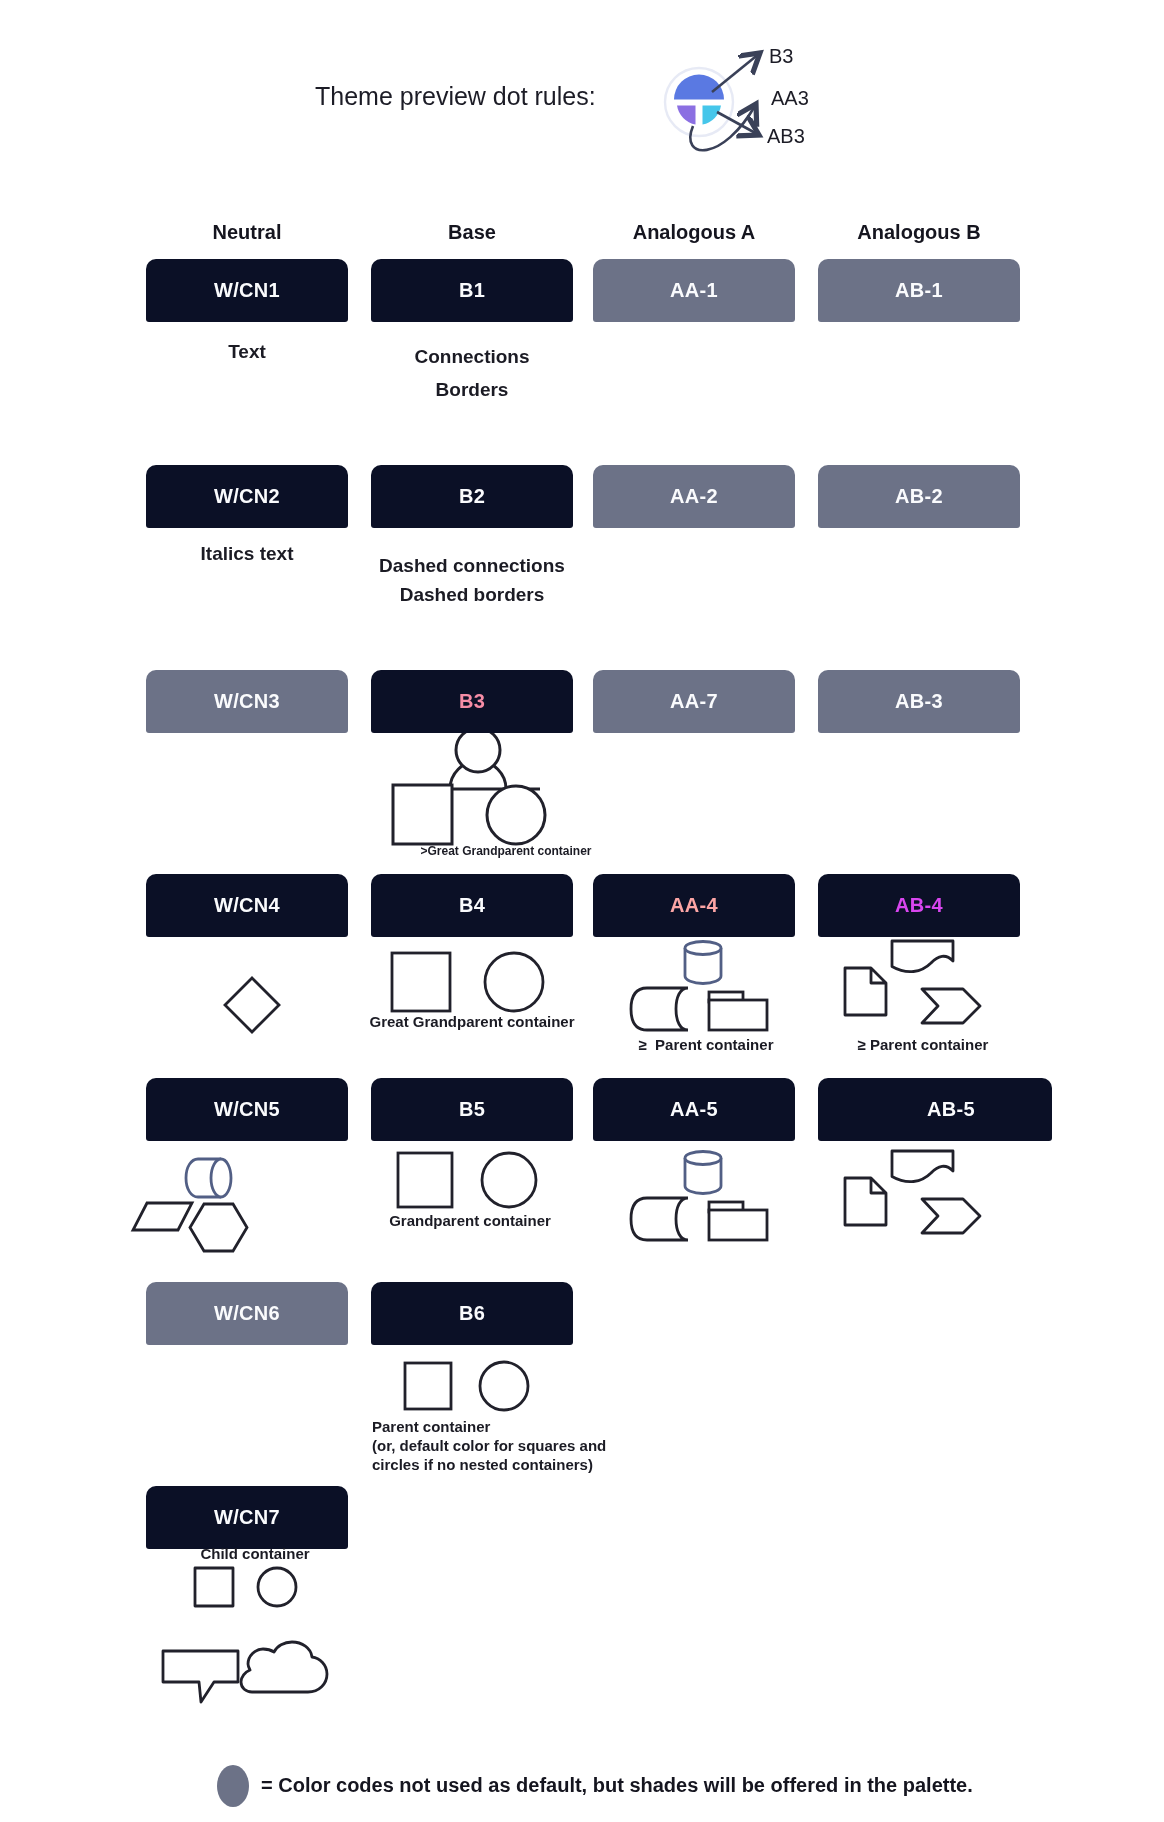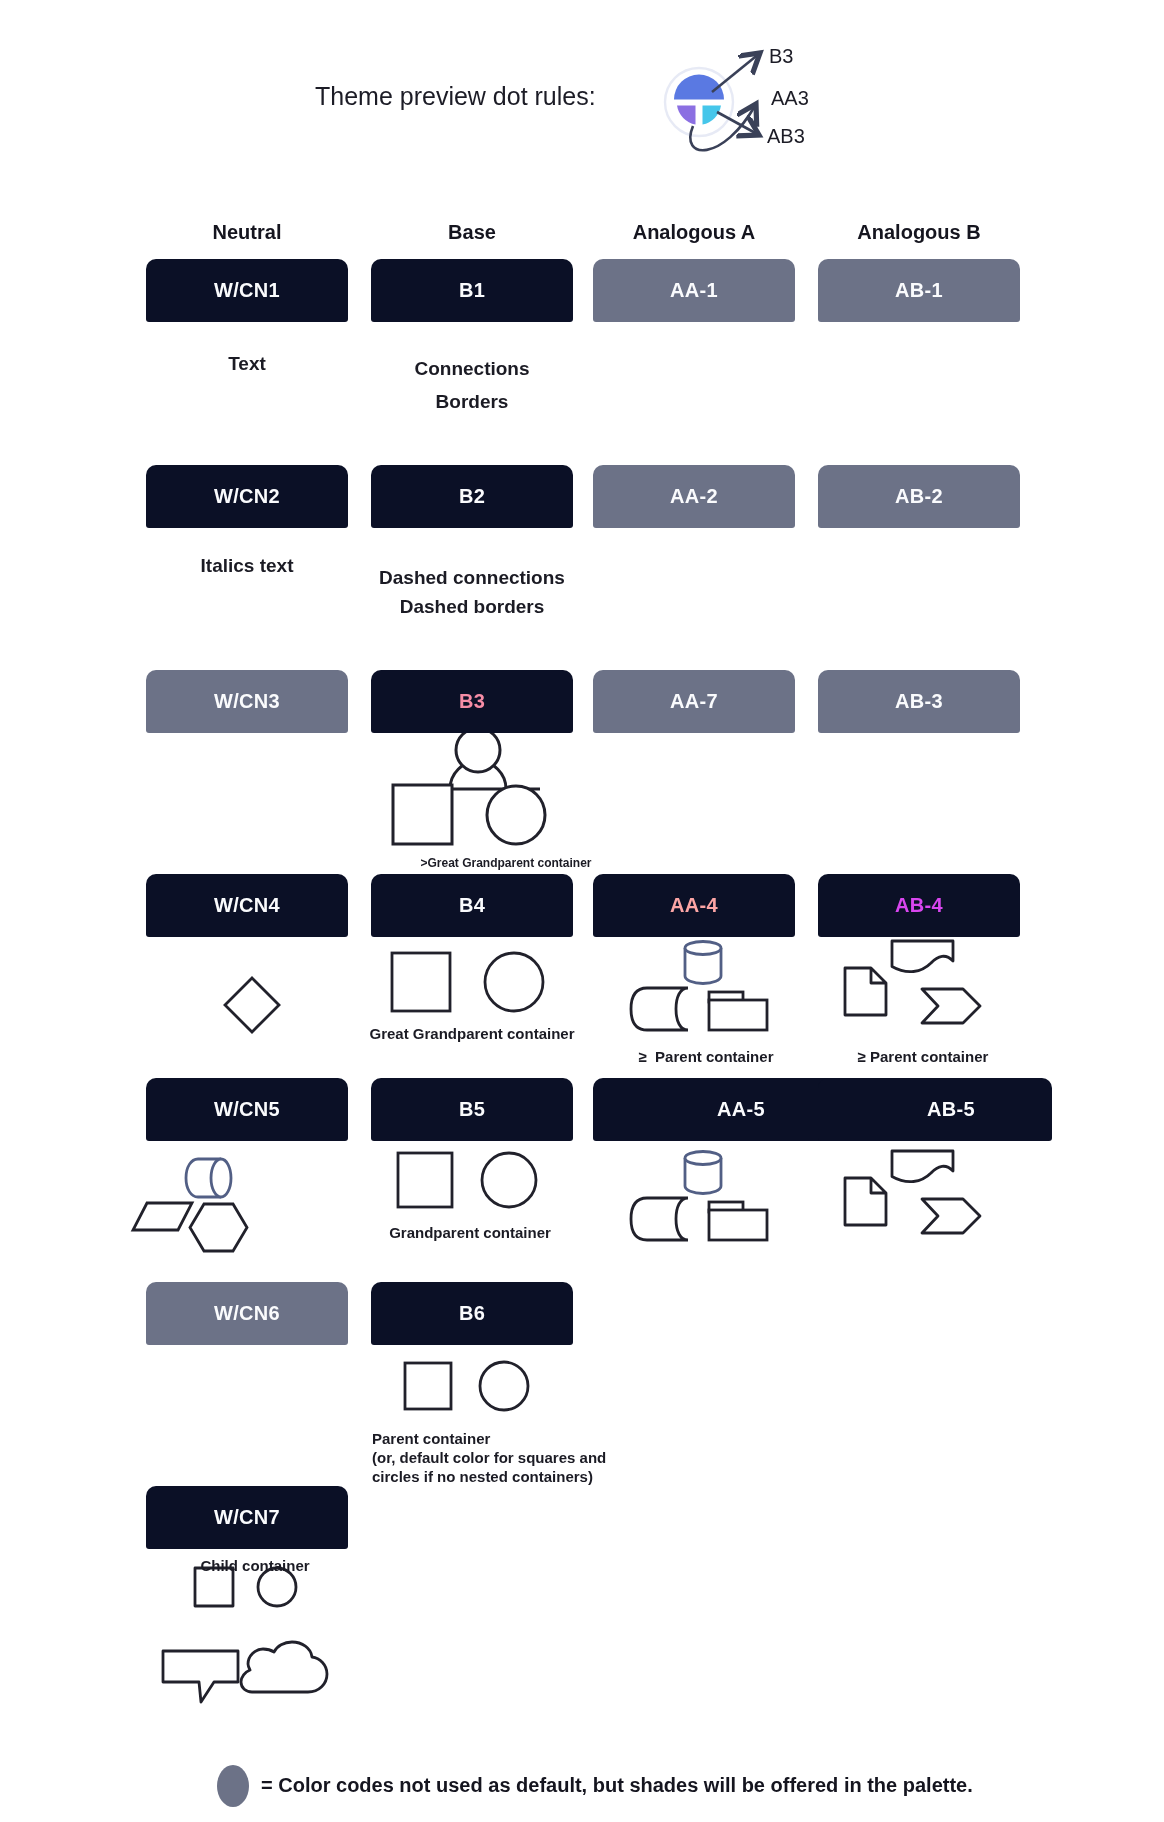--- a/index.html
+++ b/index.html
@@ -10,21 +10,21 @@
   .overlay{position:absolute;left:0;top:0;z-index:1;pointer-events:none;}
   .txt{position:absolute;z-index:2;white-space:pre;}
   .title{font-size:25px;font-weight:500;color:#1c1c26;}
   .dot-label{font-size:20px;font-weight:400;color:#1c1c26;line-height:22px;}
   .col-header{font-size:20px;font-weight:700;color:#15151f;transform:translateX(-50%);}
   .pill{
     position:absolute;z-index:2;width:202px;height:63px;border-radius:10px 10px 3px 3px;
     display:flex;align-items:center;justify-content:center;
     font-size:20px;font-weight:700;letter-spacing:.3px;
   }
-  .caption{font-weight:700;color:#1b1b24;text-align:center;transform:translateX(-50%);margin-top:12px;}
+  .caption{font-weight:700;color:#1b1b24;text-align:center;transform:translateX(-50%);}
   .caption.left{text-align:left;transform:none;}
   .legend-dot{position:absolute;z-index:2;width:32px;height:42px;border-radius:50%;}
   .legend-text{font-size:20px;font-weight:700;color:#15151f;}
 </style>
 </head>
 <body>
 
 <div class="canvas">
 
   <svg class="overlay" width="1164" height="1822" viewBox="0 0 1164 1822">
@@ -135,21 +135,21 @@
       <div class="pill" style="left: 146px; top: 670px; background: rgb(108, 114, 135); color: rgb(250, 251, 253);">W/CN3</div>
       <div class="pill" style="left: 371px; top: 670px; background: rgb(11, 16, 38); color: rgb(247, 141, 166);">B3</div>
       <div class="pill" style="left: 593px; top: 670px; background: rgb(108, 114, 135); color: rgb(250, 251, 253);">AA-7</div>
       <div class="pill" style="left: 818px; top: 670px; background: rgb(108, 114, 135); color: rgb(250, 251, 253);">AB-3</div>
       <div class="pill" style="left: 146px; top: 874px; background: rgb(11, 16, 38); color: rgb(250, 251, 253);">W/CN4</div>
       <div class="pill" style="left: 371px; top: 874px; background: rgb(11, 16, 38); color: rgb(250, 251, 253);">B4</div>
       <div class="pill" style="left: 593px; top: 874px; background: rgb(11, 16, 38); color: #fca5a5;">AA-4</div>
       <div class="pill" style="left: 818px; top: 874px; background: rgb(11, 16, 38); color: #d946ef;">AB-4</div>
       <div class="pill" style="left: 146px; top: 1078px; background: rgb(11, 16, 38); color: rgb(250, 251, 253);">W/CN5</div>
       <div class="pill" style="left: 371px; top: 1078px; background: rgb(11, 16, 38); color: rgb(250, 251, 253);">B5</div>
-      <div class="pill" style="left: 593px; top: 1078px; background: rgb(11, 16, 38); color: rgb(250, 251, 253); padding-left: 47px;">AA-5</div>
+      <div class="pill" style="left: 593px; top: 1078px; background: rgb(11, 16, 38); color: rgb(250, 251, 253);">AA-5</div>
       <div class="pill" style="left: 818px; top: 1078px; background: rgb(11, 16, 38); color: rgb(250, 251, 253); padding-left: 32px;">AB-5</div>
       <div class="pill" style="left: 146px; top: 1282px; background: rgb(108, 114, 135); color: rgb(250, 251, 253);">W/CN6</div>
       <div class="pill" style="left: 371px; top: 1282px; background: rgb(11, 16, 38); color: rgb(250, 251, 253);">B6</div>
       <div class="pill" style="left: 146px; top: 1486px; background: rgb(11, 16, 38); color: rgb(250, 251, 253);">W/CN7</div>
     </div>
   <div id="captions">
       <div class="txt caption" style="left: 247px; top: 340px; font-size: 19px; line-height: 23px;"><div>Text</div></div>
       <div class="txt caption" style="left: 472px; top: 340px; font-size: 19px; line-height: 33px;"><div>Connections</div><div>Borders</div></div>
       <div class="txt caption" style="left: 247px; top: 542px; font-size: 19px; line-height: 23px;"><div>Italics text</div></div>
       <div class="txt caption" style="left: 472px; top: 551px; font-size: 19px; line-height: 29px;"><div>Dashed connections</div><div>Dashed borders</div></div>

